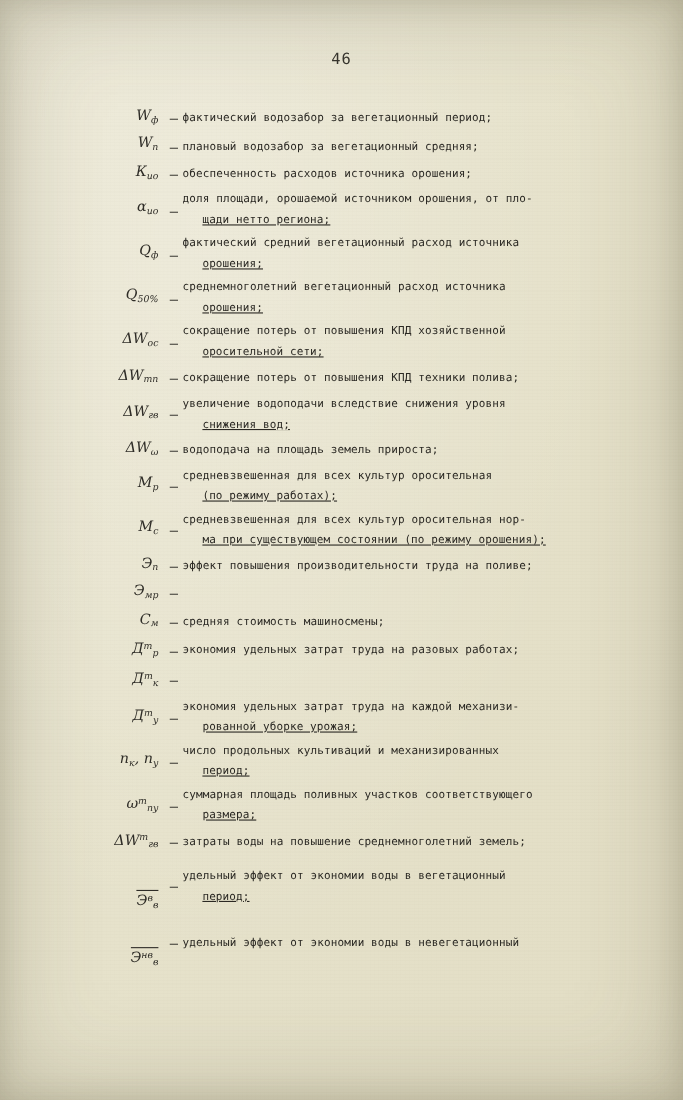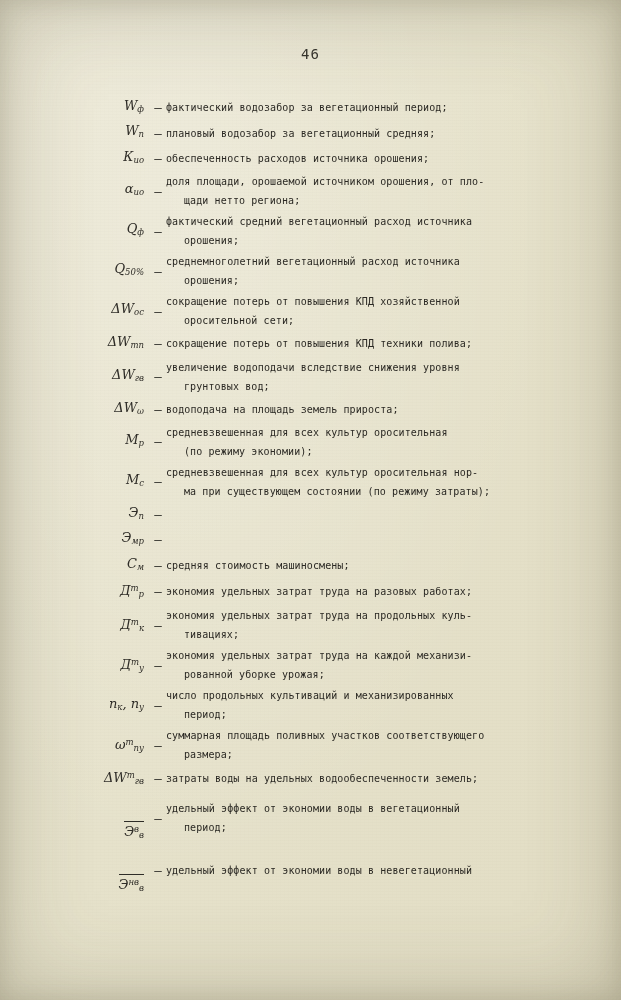--- a/index.html
+++ b/index.html
@@ -96,20 +96,21 @@
   .txt {
     flex: 1 1 auto;
     font-size: 10px;
     line-height: 19px;
     letter-spacing: 0.1px;
     color: #2a2823;
   }
   .txt .l2, .txt .l3 {
     display: block;
     text-indent: 18px;
+    text-decoration: underline;
   }
   .tall { line-height: 21px; }
 </style>
 </head>
 <body>
 
 <div class="page">
   <div class="page-number">46</div>
   <div class="content">
       <div class="entry">
@@ -148,79 +149,79 @@
         <div class="txt">сокращение потерь от повышения КПД хозяйственной<span class="l2">оросительной сети;</span></div>
       </div>
       <div class="entry">
         <div class="sym"><span class="base">ΔW</span><sub>тп</sub></div>
         <div class="dash">–</div>
         <div class="txt">сокращение потерь от повышения КПД техники полива;</div>
       </div>
       <div class="entry">
         <div class="sym"><span class="base">ΔW</span><sub>гв</sub></div>
         <div class="dash">–</div>
-        <div class="txt">увеличение водоподачи  вследствие снижения уровня<span class="l2">грунтовых вод;</span></div>
+        <div class="txt">увеличение водоподачи  вследствие снижения уровня<span class="l2">снижения вод;</span></div>
       </div>
       <div class="entry">
         <div class="sym"><span class="base">ΔW</span><sub>ω</sub></div>
         <div class="dash">–</div>
         <div class="txt">водоподача на площадь земель прироста;</div>
       </div>
       <div class="entry">
         <div class="sym"><span class="base">М</span><sub>р</sub></div>
         <div class="dash">–</div>
-        <div class="txt">средневзвешенная для всех культур оросительная<span class="l3">(по режиму экономии);</span></div>
+        <div class="txt">средневзвешенная для всех культур оросительная<span class="l3">(по режиму работах);</span></div>
       </div>
       <div class="entry">
         <div class="sym"><span class="base">М</span><sub>с</sub></div>
         <div class="dash">–</div>
-        <div class="txt">средневзвешенная для всех культур оросительная нор-<span class="l2">ма при существующем состоянии (по режиму затраты);</span></div>
+        <div class="txt">средневзвешенная для всех культур оросительная нор-<span class="l2">ма при существующем состоянии (по режиму орошения);</span></div>
       </div>
       <div class="entry">
         <div class="sym"><span class="base">Э</span><sub>п</sub></div>
         <div class="dash">–</div>
+        <div class="txt">эффект повышения производительности труда на поливе;</div>
       </div>
       <div class="entry">
         <div class="sym"><span class="base">Э</span><sub>мр</sub></div>
         <div class="dash">–</div>
       </div>
       <div class="entry">
         <div class="sym"><span class="base">С</span><sub>м</sub></div>
         <div class="dash">–</div>
         <div class="txt">средняя стоимость машиносмены;</div>
       </div>
       <div class="entry">
         <div class="sym"><span class="base">Д</span><sup>т</sup><sub>р</sub></div>
         <div class="dash">–</div>
         <div class="txt">экономия удельных затрат труда на разовых работах;</div>
       </div>
       <div class="entry">
         <div class="sym"><span class="base">Д</span><sup>т</sup><sub>к</sub></div>
         <div class="dash">–</div>
-        <div class="txt">экономия удельных затрат труда на продольных куль-<span class="l2">тивациях;</span></div>
       </div>
       <div class="entry">
         <div class="sym"><span class="base">Д</span><sup>т</sup><sub>у</sub></div>
         <div class="dash">–</div>
         <div class="txt">экономия удельных затрат труда на каждой механизи-<span class="l2">рованной уборке урожая;</span></div>
       </div>
       <div class="entry">
         <div class="sym"><span class="base">n</span><sub>к</sub><span class="base">, n</span><sub>у</sub></div>
         <div class="dash">–</div>
         <div class="txt">число продольных культиваций и механизированных<span class="l2">период;</span></div>
       </div>
       <div class="entry">
         <div class="sym"><span class="base">ω</span><sup>т</sup><sub>пу</sub></div>
         <div class="dash">–</div>
         <div class="txt">суммарная площадь поливных участков соответствующего<span class="l2">размера;</span></div>
       </div>
       <div class="entry">
         <div class="sym"><span class="base">ΔW</span><sup>т</sup><sub>гв</sub></div>
         <div class="dash">–</div>
-        <div class="txt">затраты воды на удельных водообеспеченности земель;</div>
+        <div class="txt">затраты воды на повышение среднемноголетний земель;</div>
       </div>
       <div class="entry tall">
         <div class="sym"><span class="over"><span class="base">Э</span><sup>в</sup><sub>в</sub></span></div>
         <div class="dash">–</div>
         <div class="txt">удельный эффект от экономии воды в вегетационный<span class="l2">период;</span></div>
       </div>
       <div class="entry tall">
         <div class="sym"><span class="over"><span class="base">Э</span><sup>нв</sup><sub>в</sub></span></div>
         <div class="dash">–</div>
         <div class="txt">удельный эффект от экономии воды в невегетационный</div>

